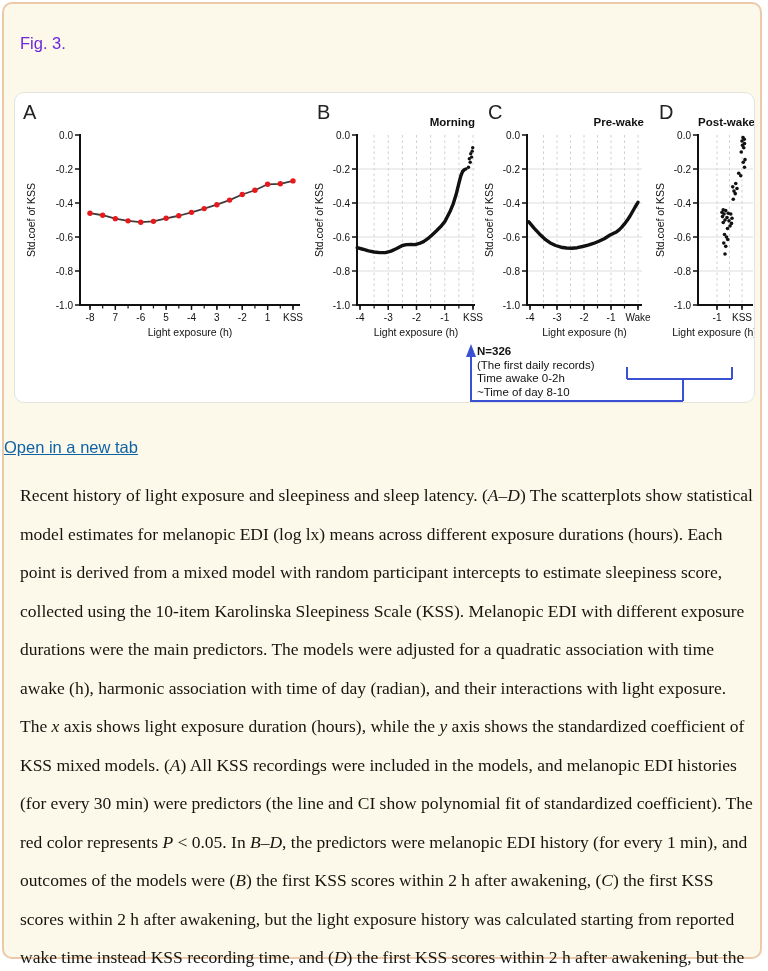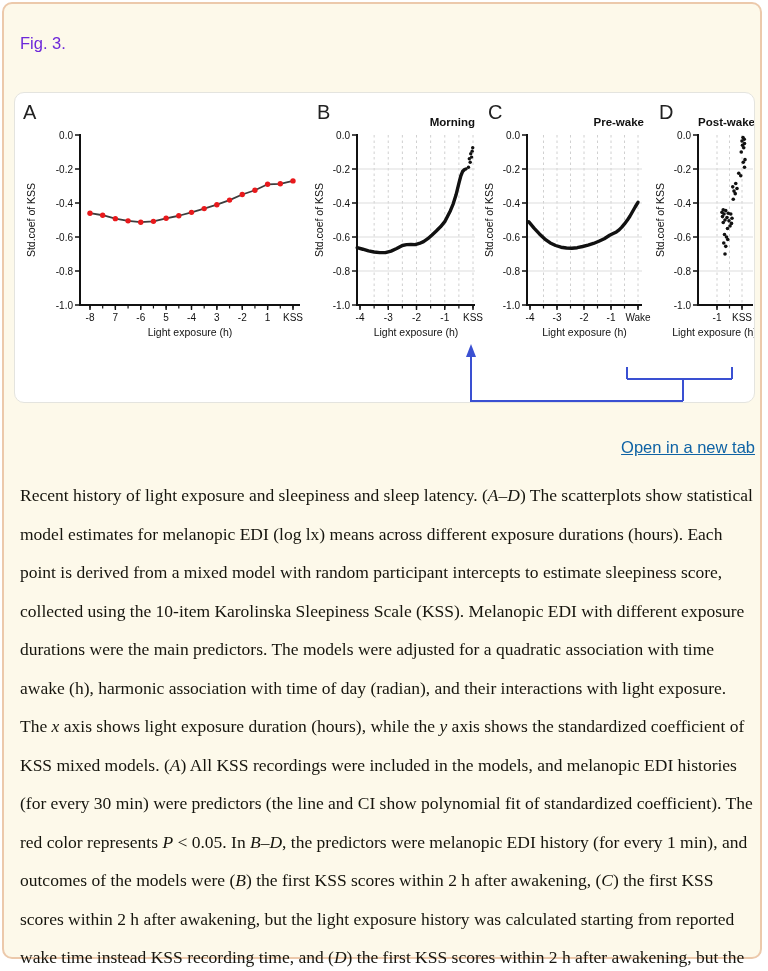--- a/index.html
+++ b/index.html
@@ -6,21 +6,21 @@
   body{width:768px;height:971px;position:relative;font-family:"Liberation Sans",sans-serif;}
   .card{position:absolute;left:2px;top:2px;width:760px;height:957px;background:#fdf9ea;
         border:2px solid #ecc9ab;border-radius:10px;box-sizing:border-box;}
   .fig-title{position:absolute;left:16px;top:30px;font-size:16.5px;font-weight:500;color:#6d28d9;}
   .fig-box{position:absolute;left:10px;top:88px;width:741px;height:311px;background:#ffffff;
            border:1px solid #e4e4df;border-radius:10px;box-sizing:border-box;overflow:hidden;}
   #panels-svg,#annot-svg{position:absolute;left:0;top:0;}
   #panels-svg text{font-family:"Liberation Sans",sans-serif;}
   .ann-text{position:absolute;left:462px;top:252px;font-size:11.5px;line-height:13.5px;color:#111;}
   .ann-text .b{font-weight:bold;}
-  .link-row{position:absolute;left:0;top:434px;width:751px;text-align:right;}
+  .link-row{position:absolute;left:0;top:434px;width:751px;}
   .link-row a{color:#0f63a5;font-size:16.5px;text-decoration:underline;cursor:pointer;}
   .caption{position:absolute;left:16px;top:472px;width:737px;font-family:"Liberation Serif",serif;
            font-size:17.5px;line-height:38.5px;color:#16150e;}
 </style>
 </head>
 <body>
 
 <div class="card">
   <div class="fig-title">Fig. 3.</div>
 
@@ -285,20 +285,26 @@
       </svg>
     <svg id="annot-svg" width="741" height="311">
         <line x1="456" y1="263" x2="456" y2="308" stroke="#3a50d2" stroke-width="2"></line>
         <line x1="455" y1="308" x2="668" y2="308" stroke="#3a50d2" stroke-width="2"></line>
         <line x1="668" y1="308" x2="668" y2="286" stroke="#3a50d2" stroke-width="2"></line>
         <line x1="612" y1="286" x2="717" y2="286" stroke="#3a50d2" stroke-width="2"></line>
         <line x1="612" y1="286" x2="612" y2="274" stroke="#3a50d2" stroke-width="2"></line>
         <line x1="717" y1="286" x2="717" y2="274" stroke="#3a50d2" stroke-width="2"></line>
         <polygon points="451,264 461,264 456,251" fill="#3a50d2"></polygon>
       </svg>
+    <div class="ann-text">
+      <div class="b">N=326</div>
+      <div>(The first daily records)</div>
+      <div>Time awake 0-2h</div>
+      <div>~Time of day 8-10</div>
+    </div>
   </div>
 
   <div class="link-row">
     <a href="#">Open in a new tab</a>
   </div>
 
   <div class="caption"><span>Recent history of light exposure and sleepiness and sleep latency. (</span><i>A–D</i><span>) The scatterplots show statistical model estimates for melanopic EDI (log lx) means across different exposure durations (hours). Each point is derived from a mixed model with random participant intercepts to estimate sleepiness score, collected using the 10-item Karolinska Sleepiness Scale (KSS). Melanopic EDI with different exposure durations were the main predictors. The models were adjusted for a quadratic association with time awake (h), harmonic association with time of day (radian), and their interactions with light exposure. The </span><i>x</i><span> axis shows light exposure duration (hours), while the </span><i>y</i><span> axis shows the standardized coefficient of KSS mixed models. (</span><i>A</i><span>) All KSS recordings were included in the models, and melanopic EDI histories (for every 30 min) were predictors (the line and CI show polynomial fit of standardized coefficient). The red color represents </span><i>P</i><span> &lt; 0.05. In </span><i>B–D</i><span>, the predictors were melanopic EDI history (for every 1 min), and outcomes of the models were (</span><i>B</i><span>) the first KSS scores within 2 h after awakening, (</span><i>C</i><span>) the first KSS scores within 2 h after awakening, but the light exposure history was calculated starting from reported wake time instead KSS recording time, and (</span><i>D</i><span>) the first KSS scores within 2 h after awakening, but the light exposure history was calculated between the wake time and KSS recording time.</span></div>
 </div>
 
 </body></html>

